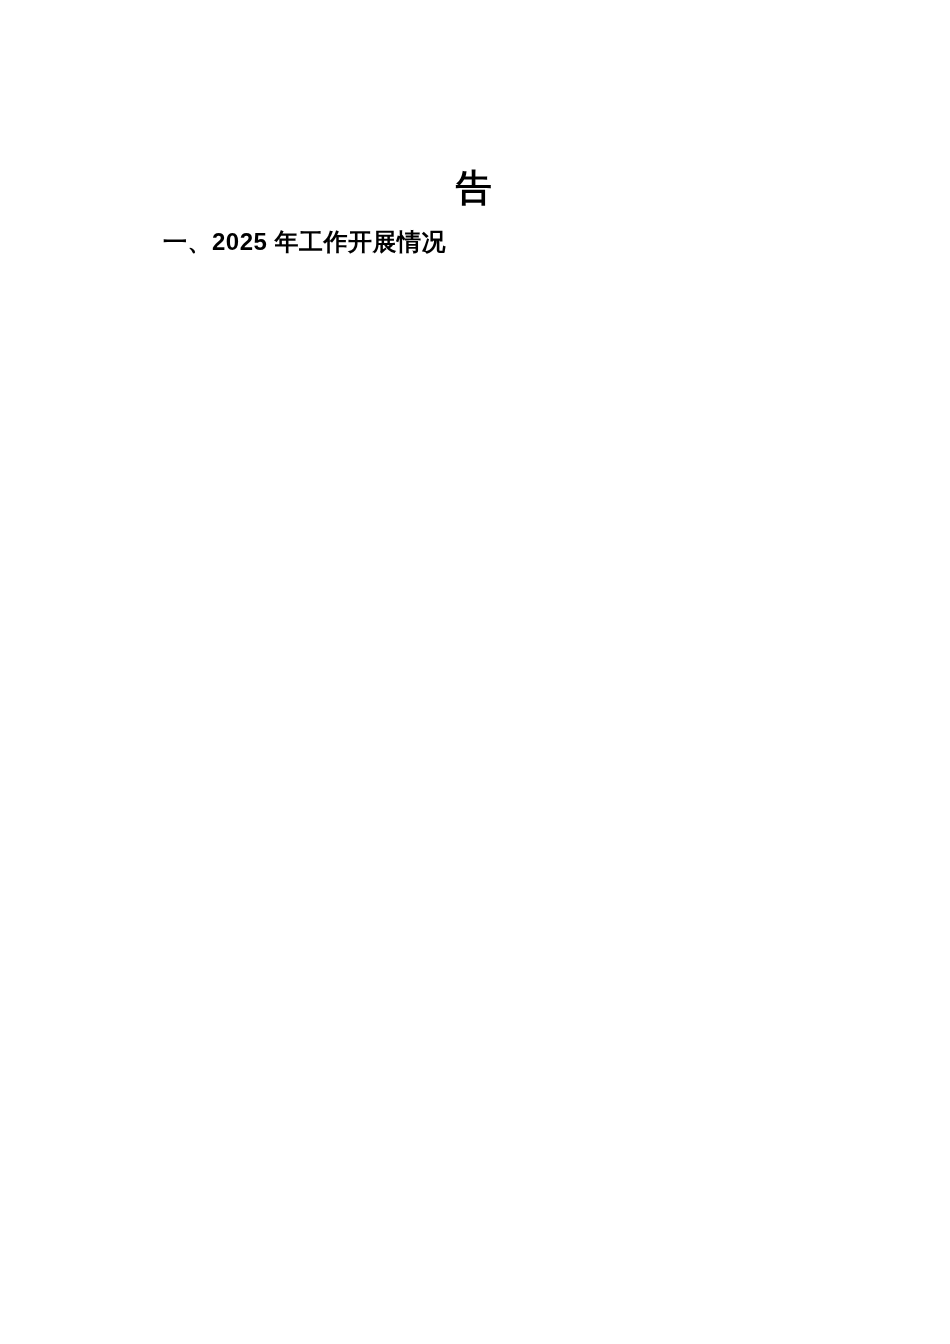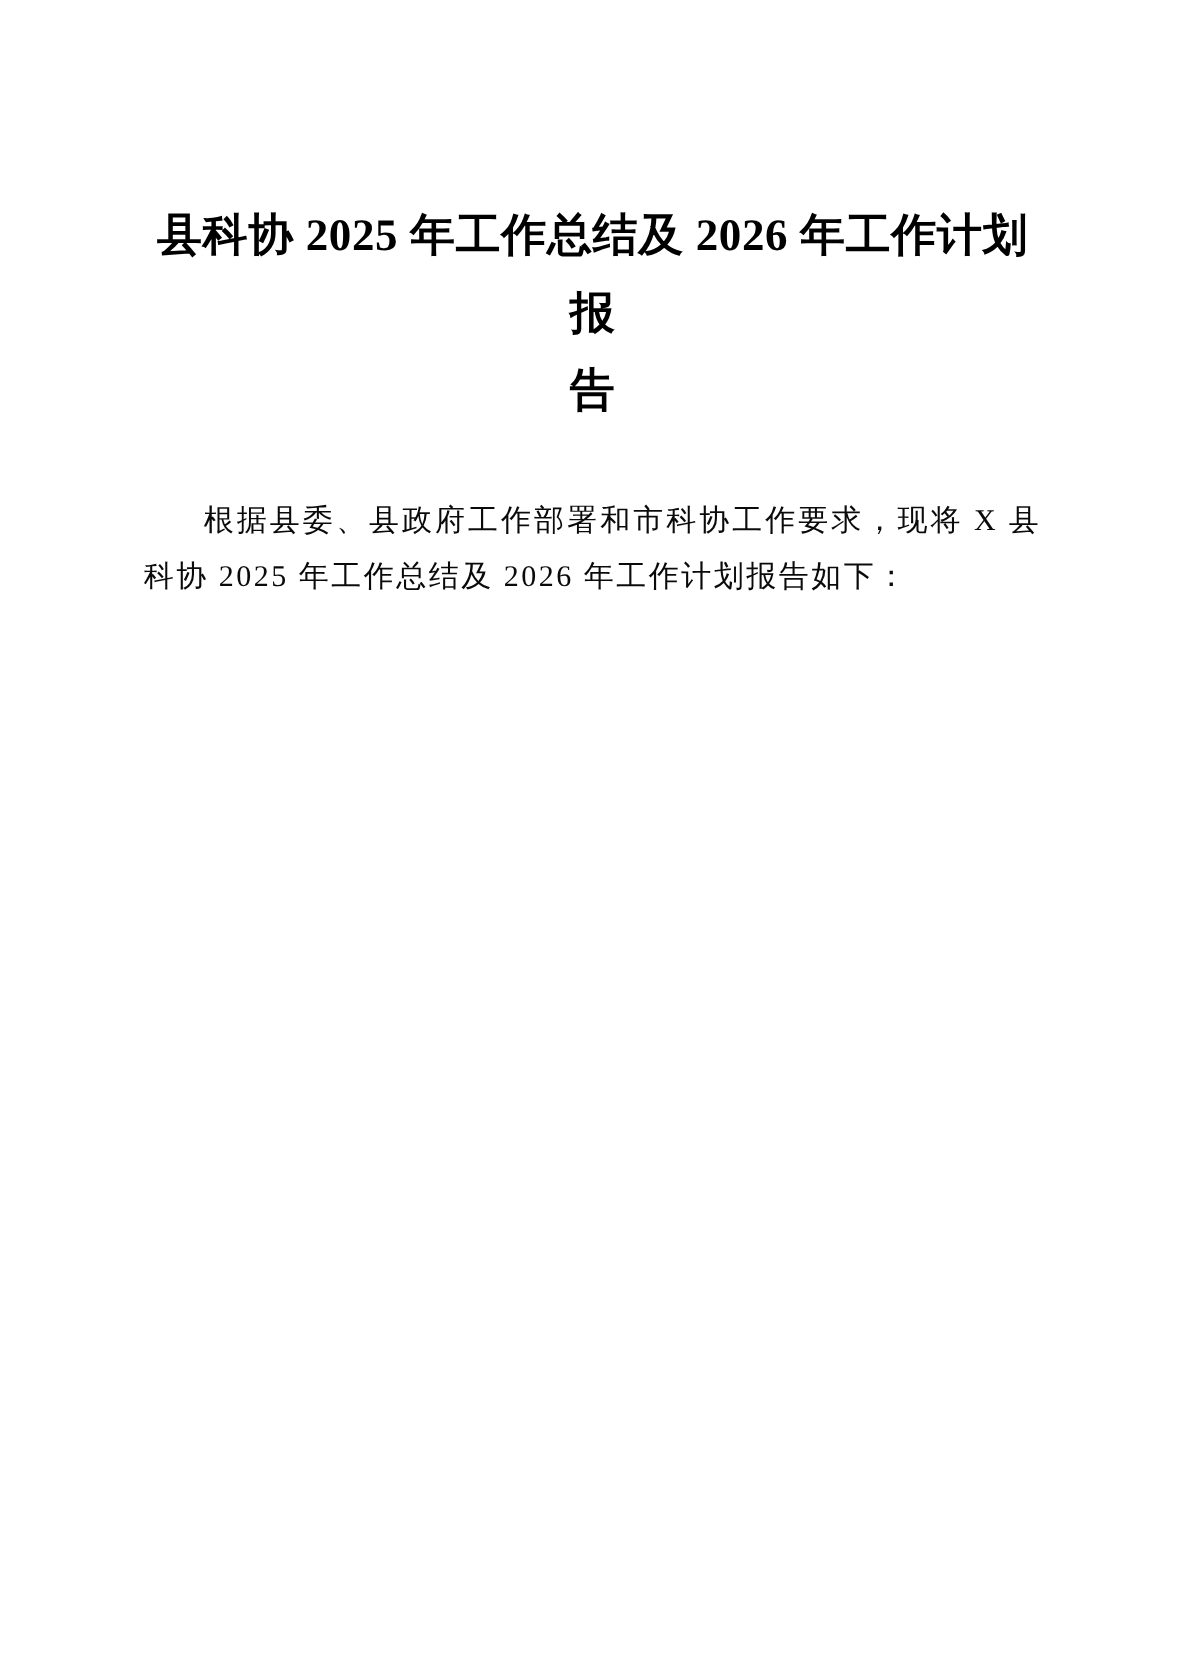--- a/index.html
+++ b/index.html
@@ -48,22 +48,21 @@
     text-align: left;
     color: #000000;
   }
 </style>
 </head>
 <body>
 
 <div class="page">
 
   <h1 class="doc-title">
-    <span class="title-line">县科协 2025 年工作总结及 2026 年工作计划报</span>
     <span class="title-line">告</span>
   </h1>
 
-  <p class="body-para intro-para">根据县委、县政府工作部署和市科协工作要求，现将 X 县科协 2025 年工作总结及 2026 年工作计划报告如下：</p>
 
+  <h2 class="section-heading">一、2025 年工作开展情况</h2>
 
 
 
 </div>
 
 </body></html>

